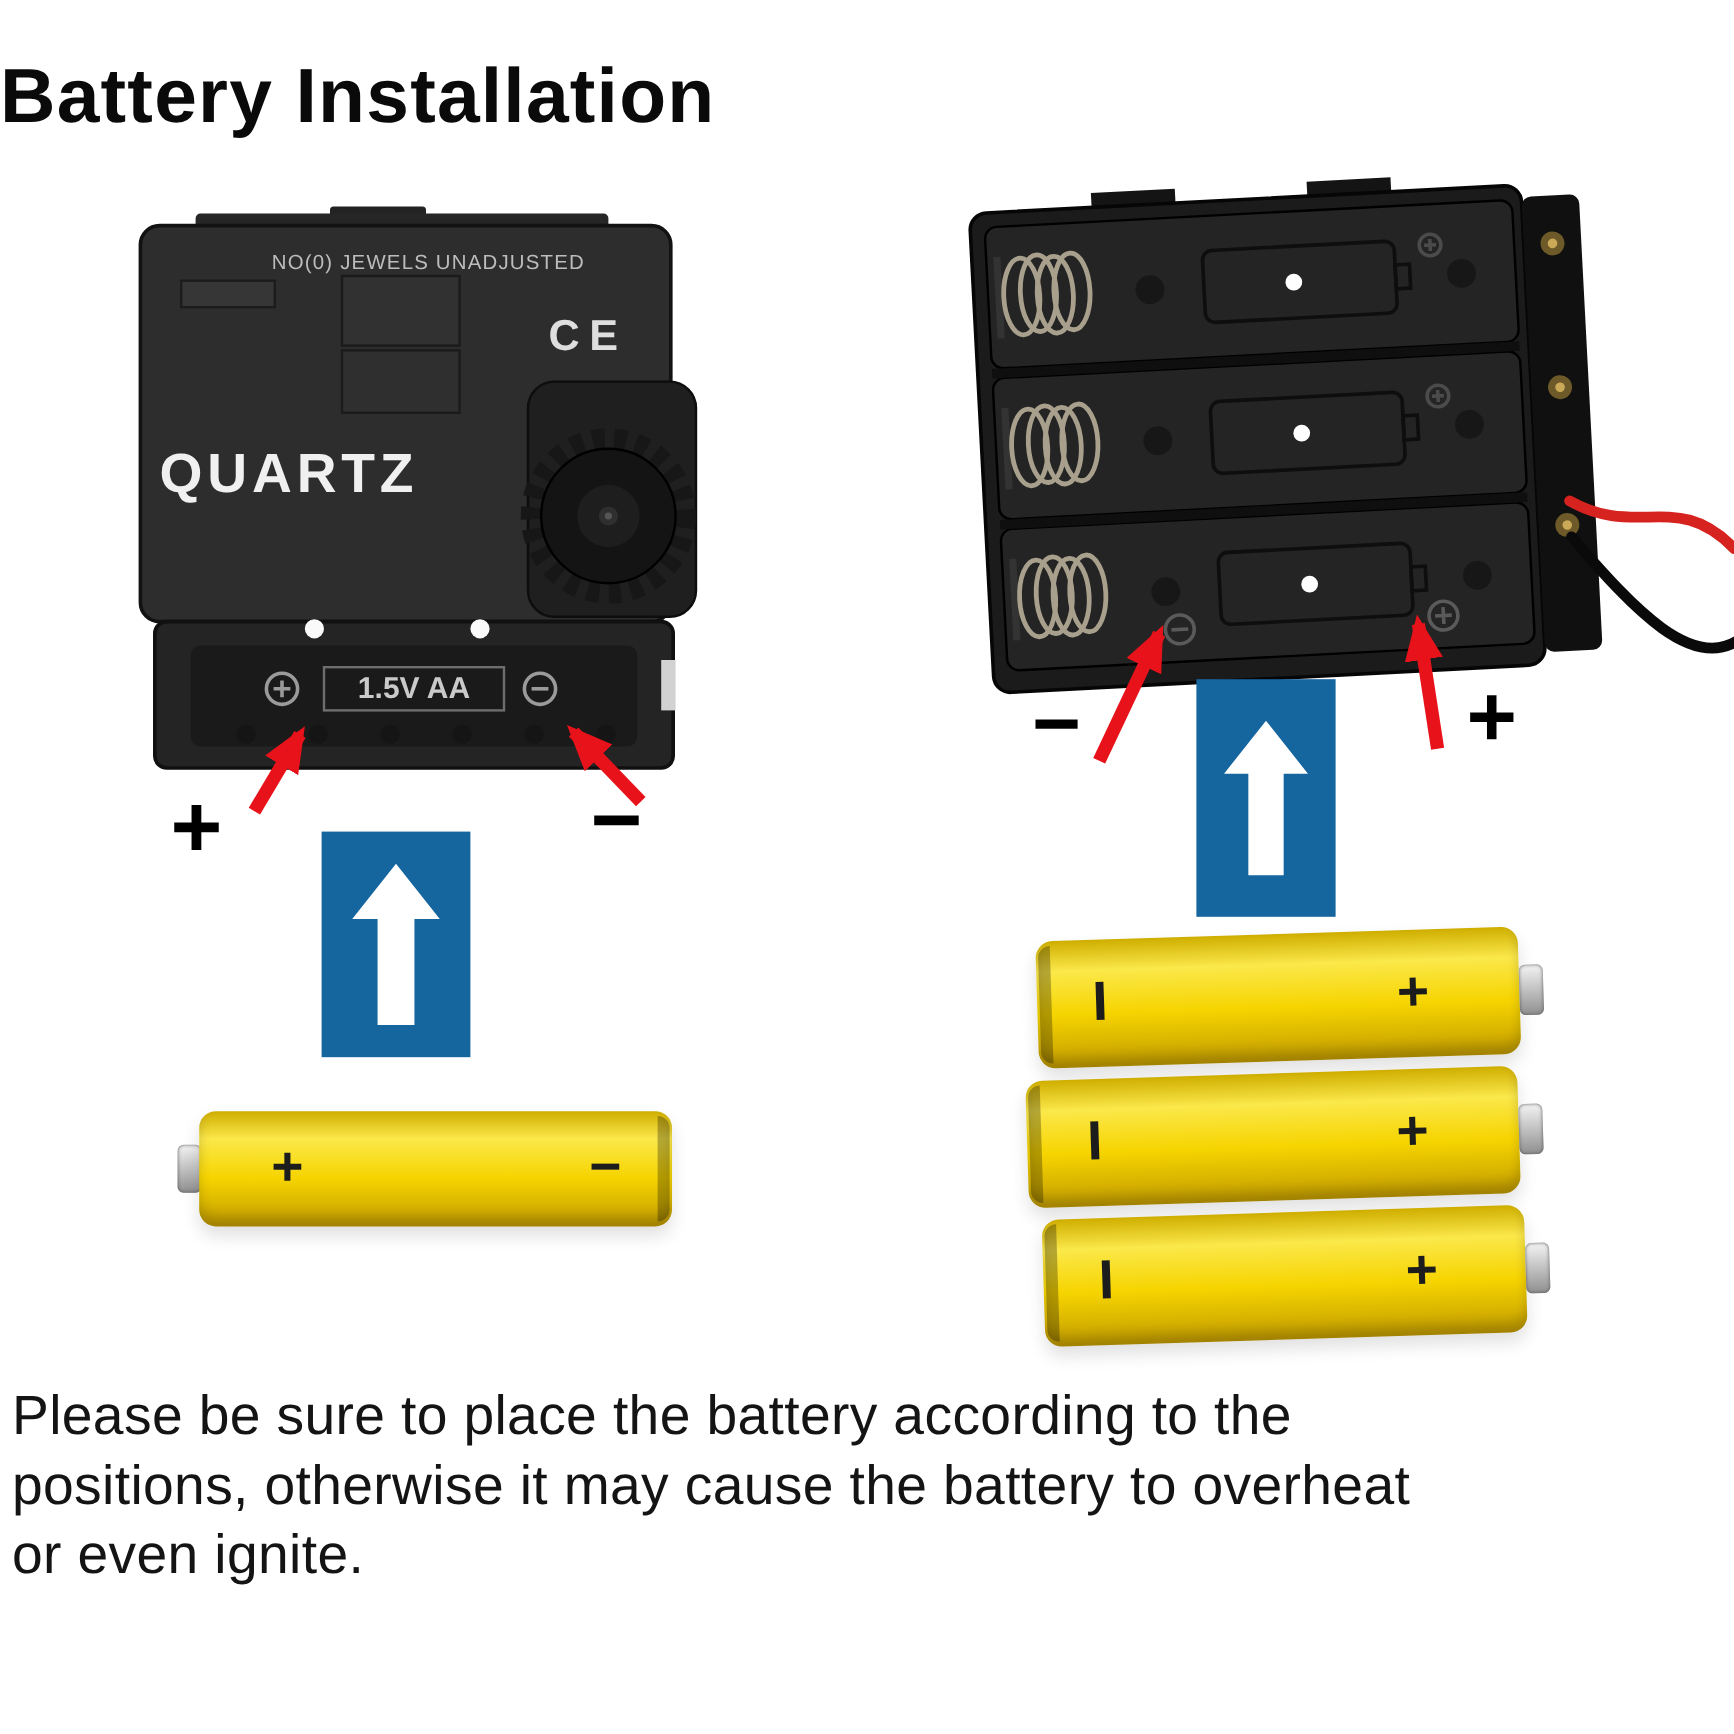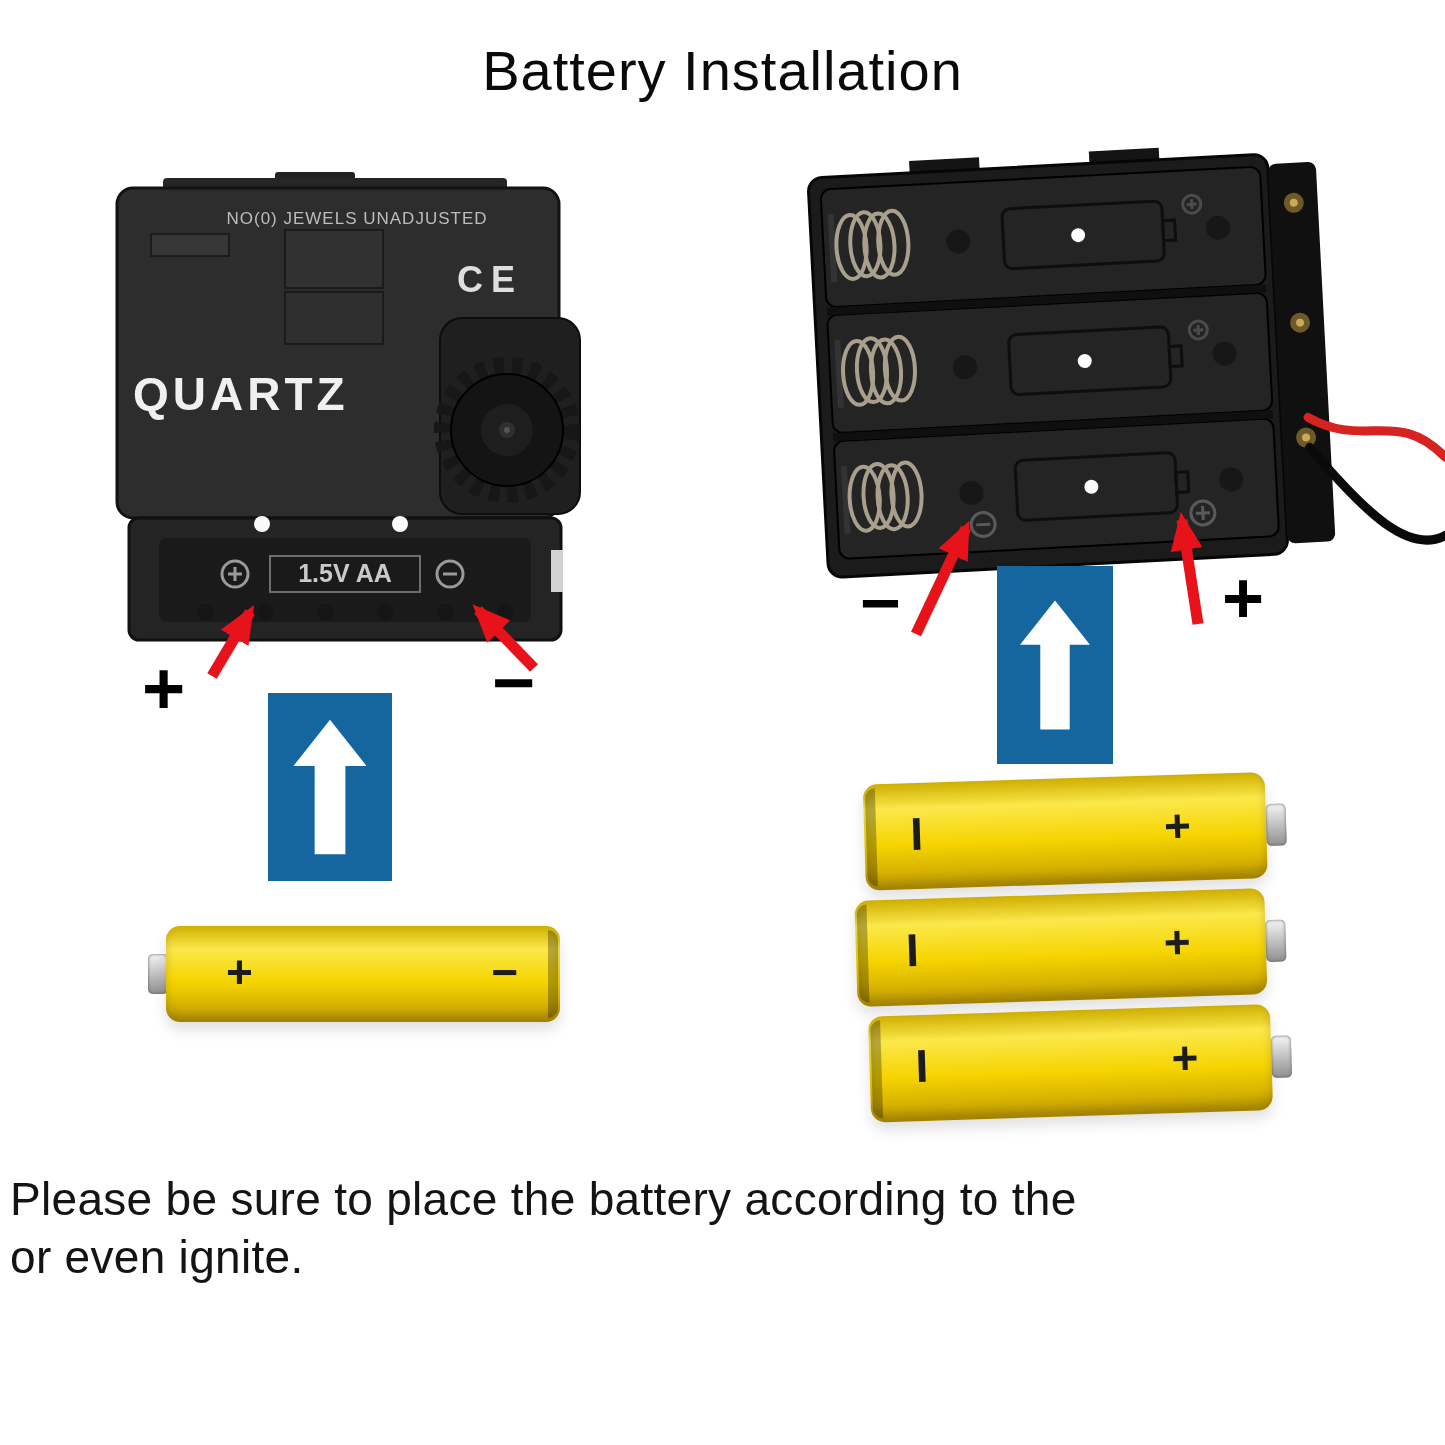--- a/index.html
+++ b/index.html
@@ -1,33 +1,33 @@
 <!DOCTYPE html>
 <html><head>
 <meta charset="utf-8">
 <style>
   html,body{margin:0;padding:0;background:#fff;}
   .page{position:relative;width:1445px;height:1445px;background:#fff;overflow:hidden;
         font-family:"Liberation Sans",sans-serif;color:#111;}
   .abs{position:absolute;}
-  .title{position:absolute;top:0;left:0;width:100%;text-align:center;
-         font-size:56px;font-weight:normal;letter-spacing:1px;color:#0a0a0a;}
+  .title{position:absolute;top:0;left:0;width:100%;
+         font-size:64px;font-weight:bold;letter-spacing:1px;color:#0a0a0a;}
   svg text{font-family:"Liberation Sans",sans-serif;}
   .polarity{position:absolute;font-weight:bold;color:#000;line-height:1;}
   .badge{position:absolute;background:#15659f;display:flex;align-items:center;justify-content:center;}
   .aa{position:absolute;}
   .aa .body{position:absolute;top:0;bottom:0;border-radius:14px;
             background:linear-gradient(#cfae00,#fbe84a 24%,#f6d400 58%,#c29c00);
             box-shadow:inset 0 -8px 10px rgba(0,0,0,.18), 0 8px 14px rgba(0,0,0,.12);}
   .aa .cap{position:absolute;width:20px;border-radius:5px;
            background:linear-gradient(#f4f4f4,#8f8f8f);box-shadow:inset 0 0 3px #555;}
   .aa .ring{position:absolute;top:4px;bottom:4px;width:10px;background:rgba(0,0,0,.28);}
   .batt-label{position:absolute;top:50%;transform:translateY(-54%);
               font-weight:bold;font-size:46px;color:#1c1c1c;}
-  .note{position:absolute;left:10px;top:1150px;width:1430px;margin-top:20px;}
+  .note{position:absolute;left:10px;top:1150px;width:1430px;}
   .note div{font-size:46px;line-height:58px;color:#141414;letter-spacing:.3px;}
   .overlay{pointer-events:none;}
 </style>
 </head>
 <body>
 
 <div class="page">
 
   <h1 class="title">Battery Installation</h1>
 
@@ -209,16 +209,17 @@
       </marker>
     </defs>
     <line x1="212" y1="676" x2="250" y2="612" stroke="#e8121a" stroke-width="11" marker-end="url(#ah)"></line>
     <line x1="534" y1="668" x2="478" y2="610" stroke="#e8121a" stroke-width="11" marker-end="url(#ah)"></line>
     <line x1="916" y1="634" x2="966" y2="528" stroke="#e8121a" stroke-width="11" marker-end="url(#ah)"></line>
     <line x1="1198" y1="624" x2="1182" y2="520" stroke="#e8121a" stroke-width="11" marker-end="url(#ah)"></line>
   </svg>
 
   <div class="note">
     <div>Please be sure to place the battery according to the</div>
+    <div>positions, otherwise it may cause the battery to overheat</div>
     <div>or even ignite.</div>
   </div>
 
 </div>
 
 </body></html>

